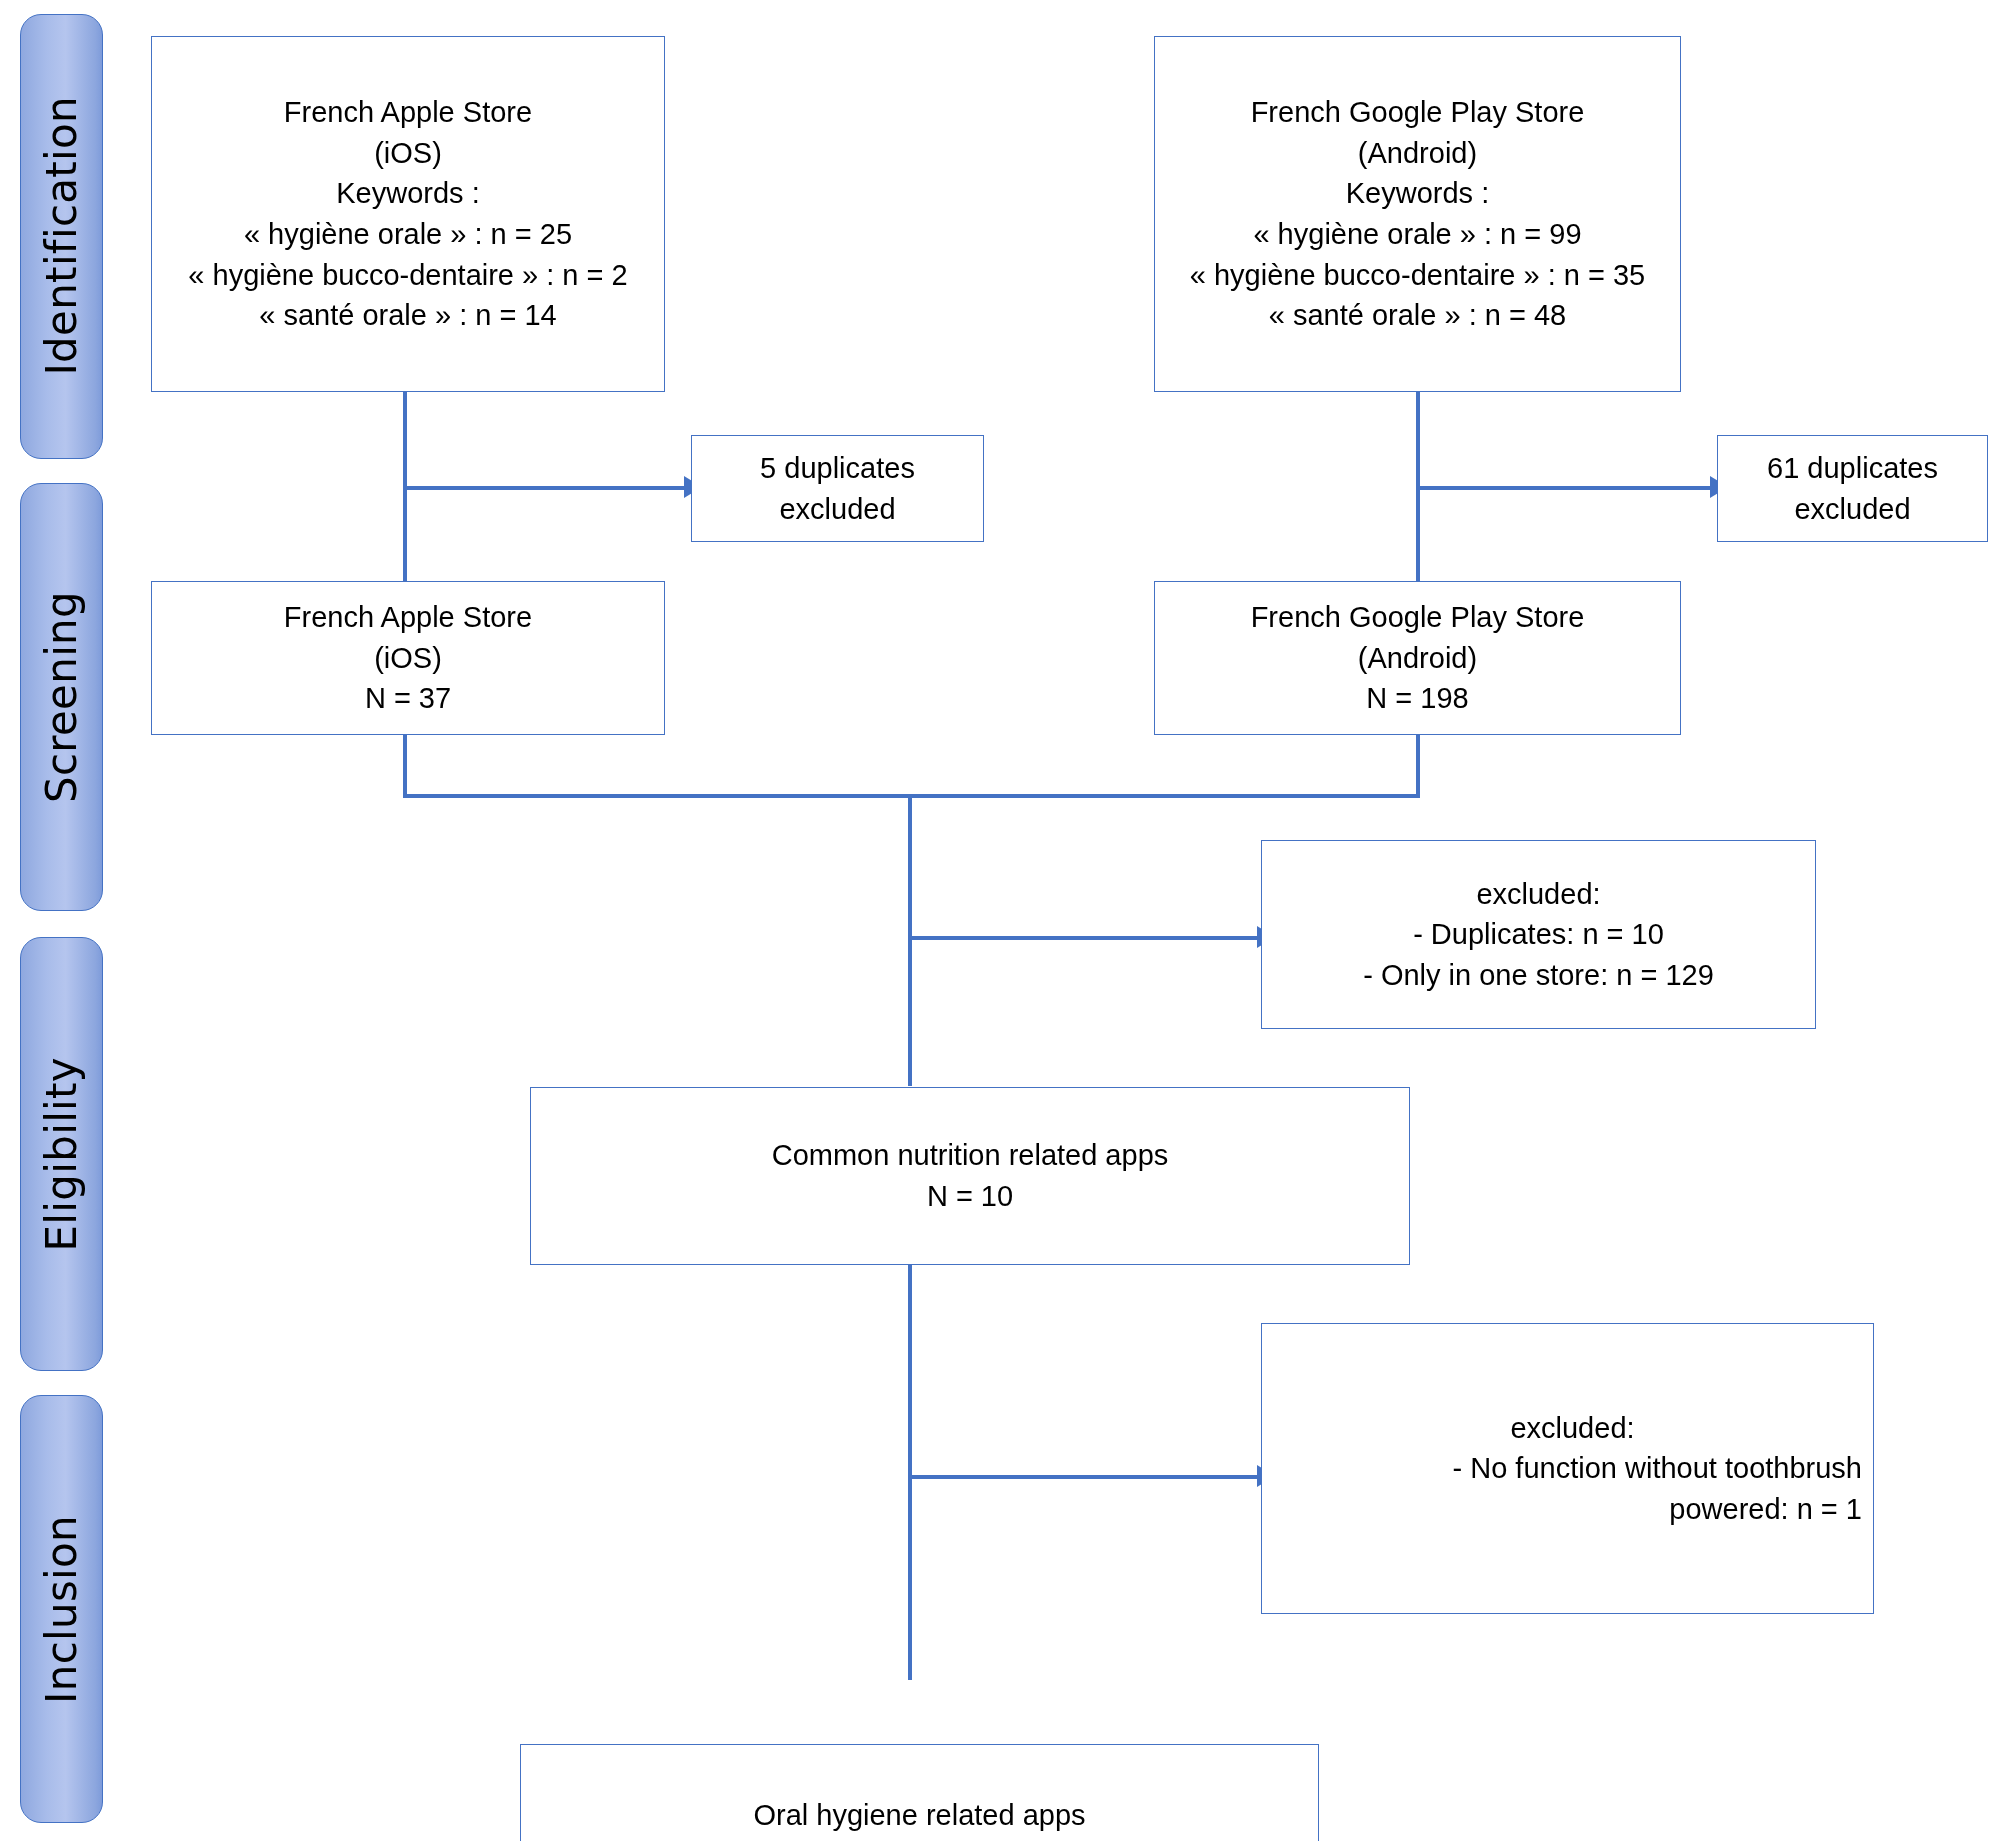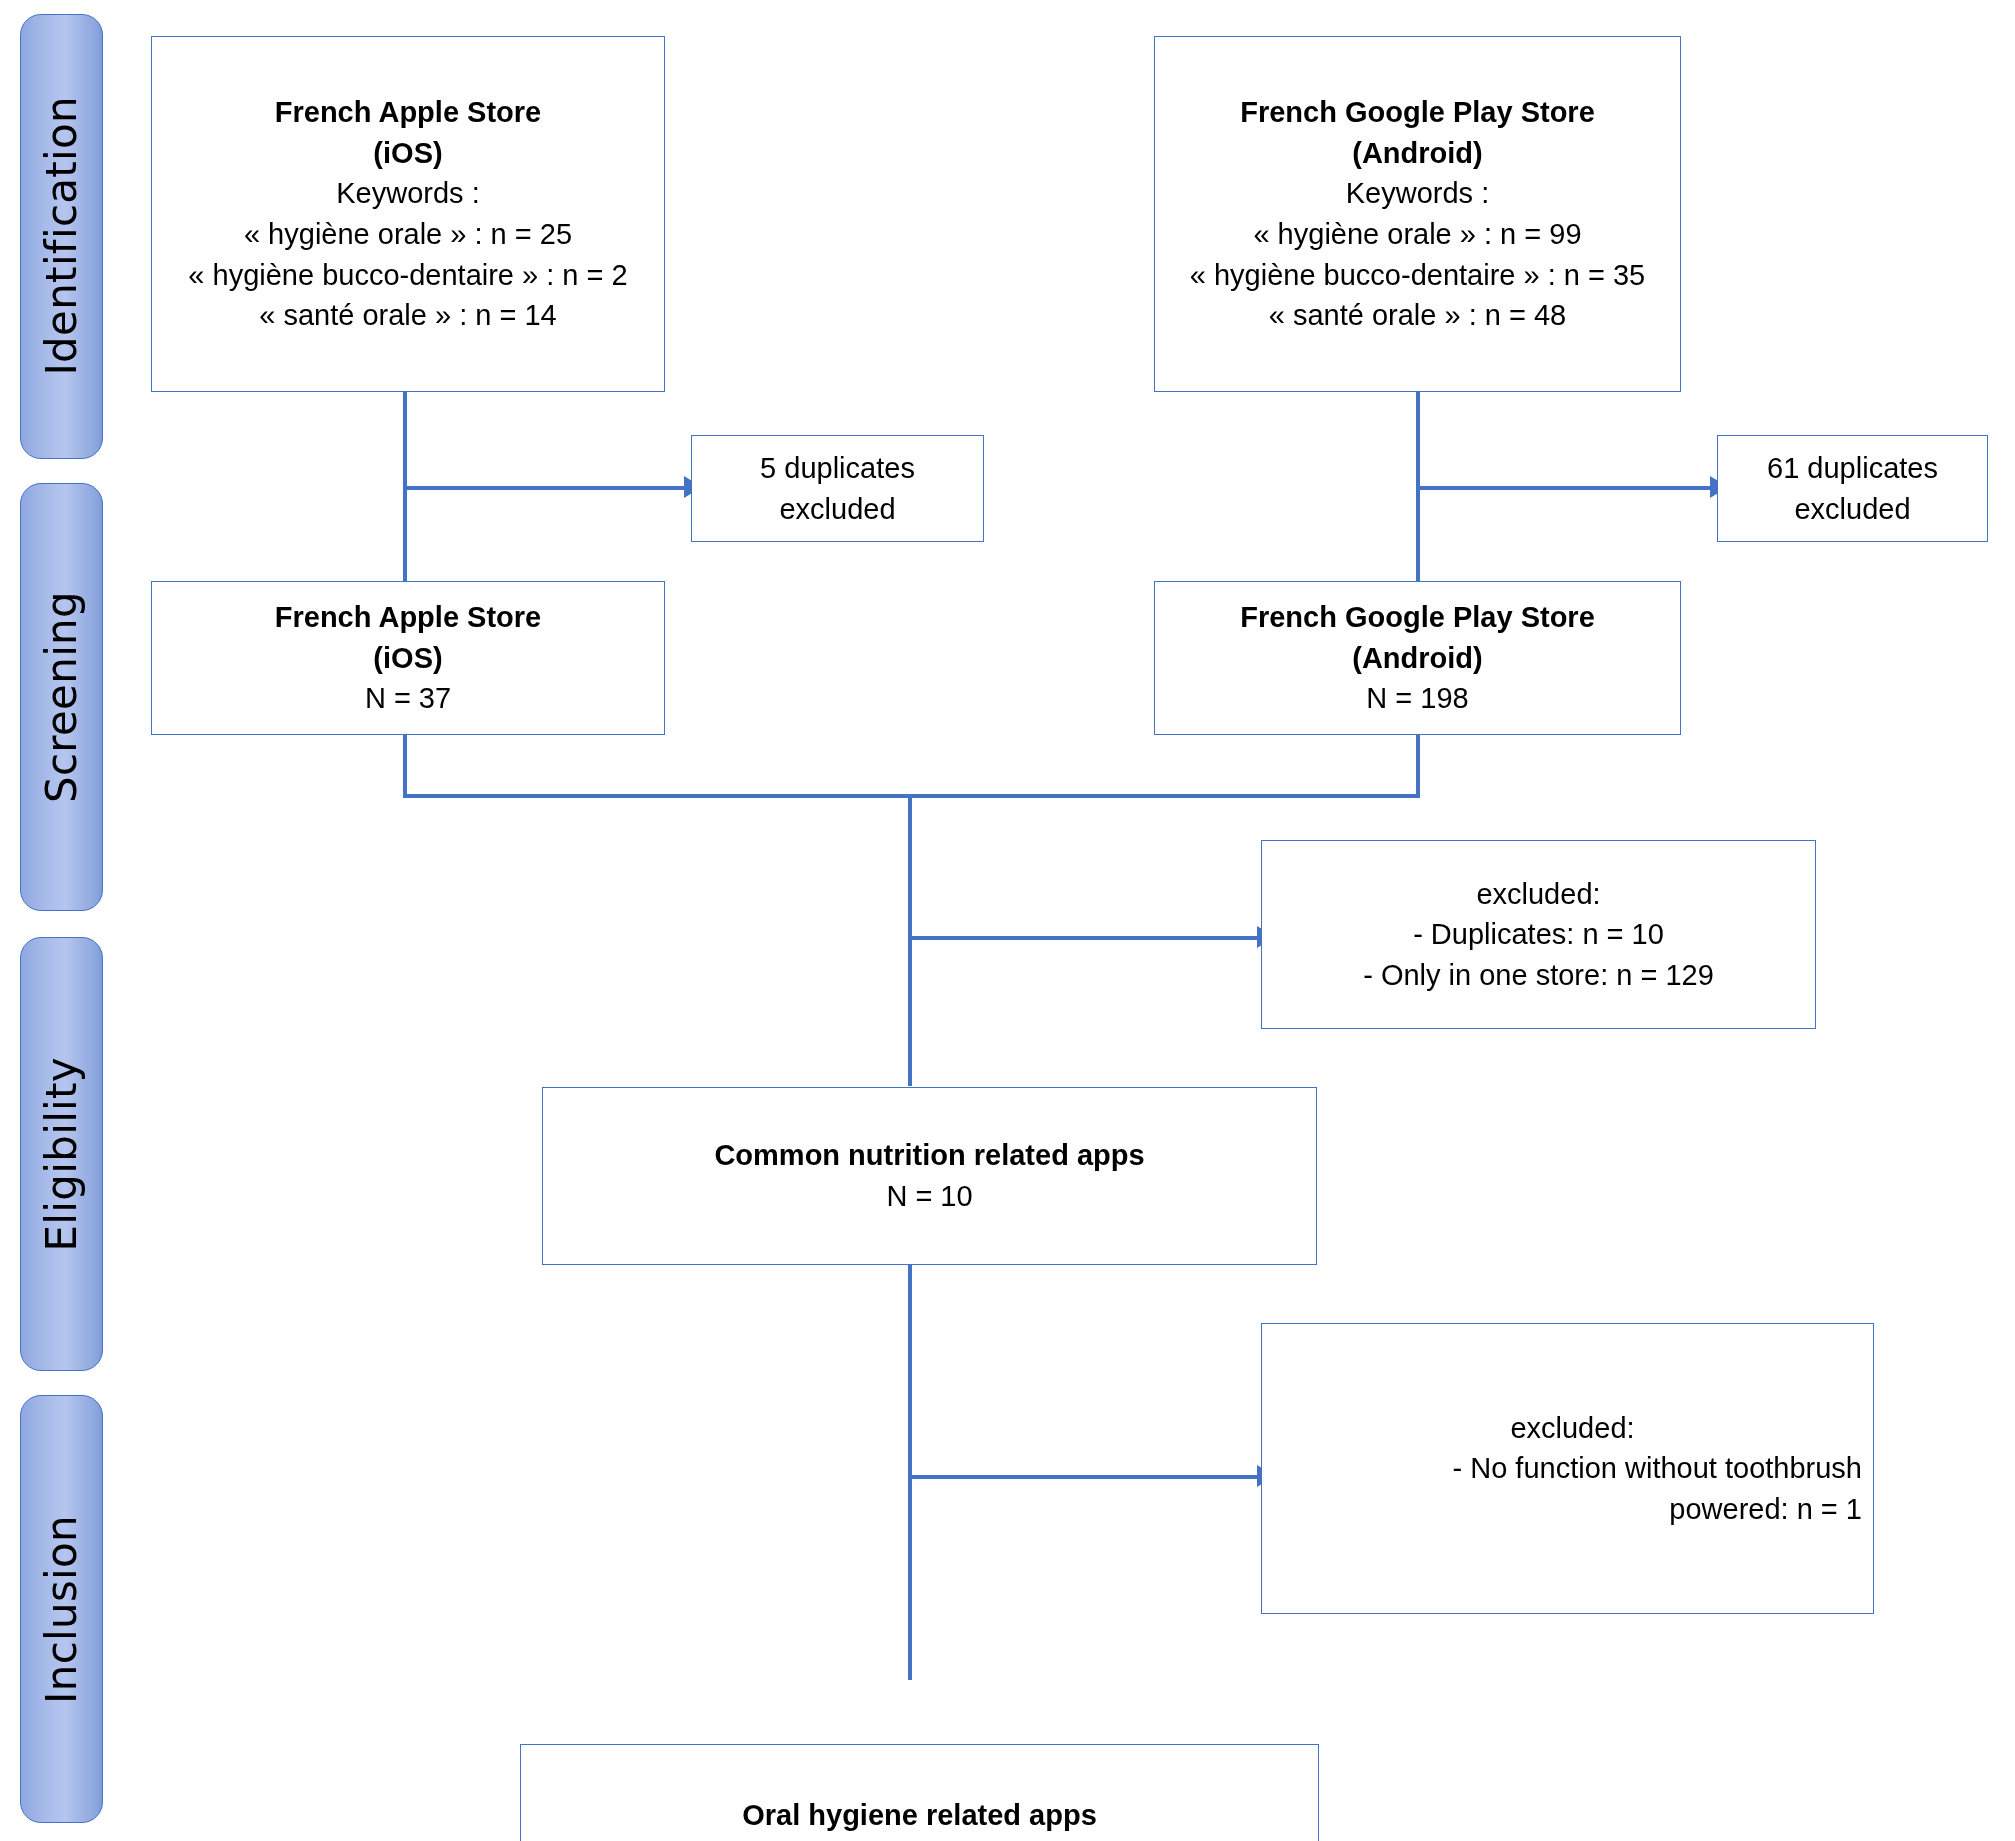--- a/index.html
+++ b/index.html
@@ -53,21 +53,21 @@
   }
   .node .line {
     display: block;
     width: 100%;
     padding: 0 11px;
     box-sizing: border-box;
     font-size: 29px;
     line-height: 1.40;
   }
   .node .line.bold {
-    font-weight: bold;
+    font-weight: normal;
   }
   .node.left-align .line {
     text-align: right;
     padding-left: 21px;
   }
   .node.center-align .line {
     text-align: center;
   }
   
   .conn {
@@ -169,21 +169,21 @@
     <span class="line bold">(Android)</span>
     <span class="line">N = 198</span>
   </div>
 
   <div class="node center-align" style="left:1261px; top:840px; width:555px; height:189px;">
     <span class="line">excluded:</span>
     <span class="line">- Duplicates: n = 10</span>
     <span class="line">- Only in one store: n = 129</span>
   </div>
 
-  <div class="node center-align" style="left:542px; top:1087px; width:775px; height:178px;">
+  <div class="node center-align" style="left:530px; top:1087px; width:880px; height:178px;">
     <span class="line bold">Common nutrition related apps</span>
     <span class="line">N = 10</span>
   </div>
 
   <div class="node left-align" style="left:1261px; top:1323px; width:613px; height:291px;">
     <span class="line" style="text-align:center;">excluded:</span>
     <span class="line">- No function without  toothbrush</span>
     <span class="line">powered: n = 1</span>
   </div>
 

